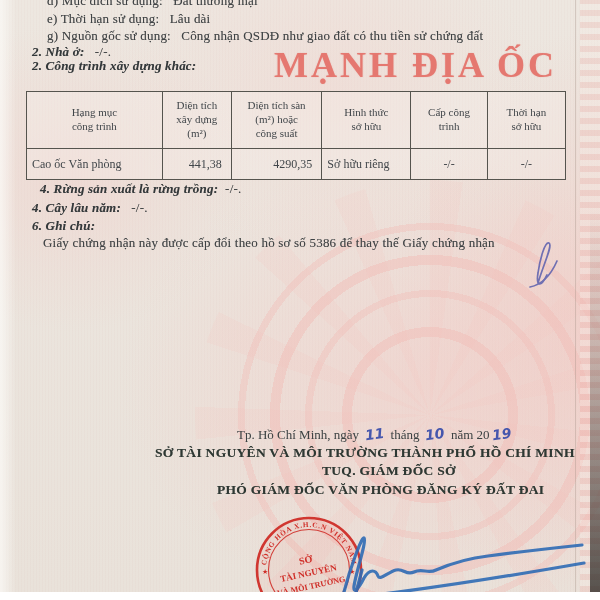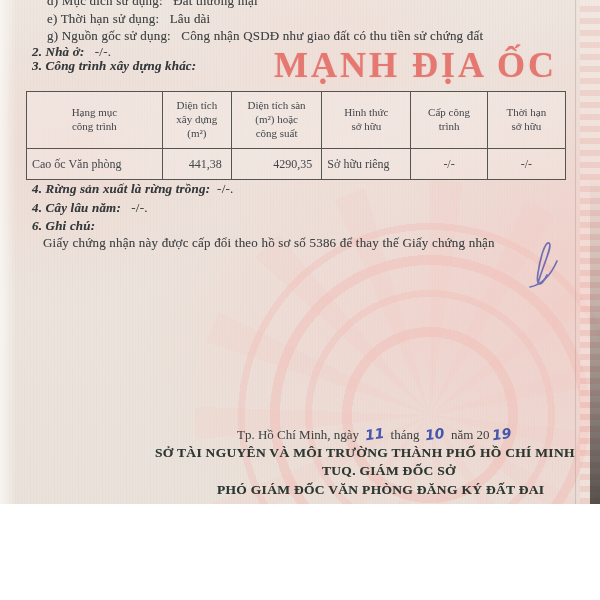--- a/index.html
+++ b/index.html
@@ -1,17 +1,17 @@
 <!DOCTYPE html>
 <html><head>
 <meta charset="utf-8">
 <style>
   html,body{margin:0;padding:0;}
   #page{
-    position:relative;width:600px;height:504px;overflow:hidden;
+    position:relative;width:600px;height:592px;overflow:hidden;
     font-family:"Liberation Serif","DejaVu Serif",serif;color:#3f4345;
     background:
       radial-gradient(ellipse 260px 220px at 12% 30%, rgba(241,205,200,0.45), transparent 70%),
       radial-gradient(ellipse 300px 240px at 55% 15%, rgba(243,210,205,0.40), transparent 70%),
       radial-gradient(ellipse 420px 320px at 70% 65%, rgba(244,200,196,0.50), transparent 72%),
       radial-gradient(ellipse 280px 420px at 98% 55%, rgba(242,195,190,0.55), transparent 70%),
       repeating-linear-gradient(90deg, rgba(205,155,150,0.05) 0 1px, transparent 1px 3px),
       linear-gradient(#ede7e0,#e9e2da);
   }
   .abs{position:absolute;}
@@ -78,21 +78,21 @@
     <span class="val">Công nhận QSDĐ như giao đất có thu tiền sử chứng đất</span>
   </div>
 
   <div class="abs wm">MẠNH ĐỊA ỐC</div>
 
   <div class="abs line" style="left:32px;top:44px;">
     <span class="seclabel">2. Nhà ở:</span>&nbsp;&nbsp;
     <span class="val">-/-.</span>
   </div>
   <div class="abs line" style="left:32px;top:58px;">
-    <span class="seclabel">3. Công trình xây dựng khác:</span>
+    <span class="seclabel">2. Công trình xây dựng khác:</span>
   </div>
 
   <table class="ct">
     <colgroup>
       <col style="width:25.2%">
         <col style="width:12.8%">
         <col style="width:16.8%">
       <col style="width:16.5%">
         <col style="width:14.2%">
         <col style="width:14.5%">
@@ -118,21 +118,21 @@
       <td>Cao ốc Văn phòng</td>
       <td class="num">441,38</td>
       <td class="num">4290,35</td>
       <td>Sở hữu riêng</td>
       <td class="ctr">-/-</td>
       <td class="ctr">-/-</td>
     </tr>
   </tbody>
     </table>
 
-  <div class="abs line" style="left:32px;top:181px;">
+  <div class="abs line" style="left:40px;top:181px;">
     <span class="seclabel">4. Rừng sản xuất là rừng trồng:</span>&nbsp;
     <span class="val">-/-.</span>
   </div>
   <div class="abs line" style="left:32px;top:200px;">
     <span class="seclabel">4. Cây lâu năm:</span>&nbsp;&nbsp;
     <span class="val">-/-.</span>
   </div>
   <div class="abs line" style="left:32px;top:218px;">
     <span class="seclabel">6. Ghi chú:</span>
   </div>

